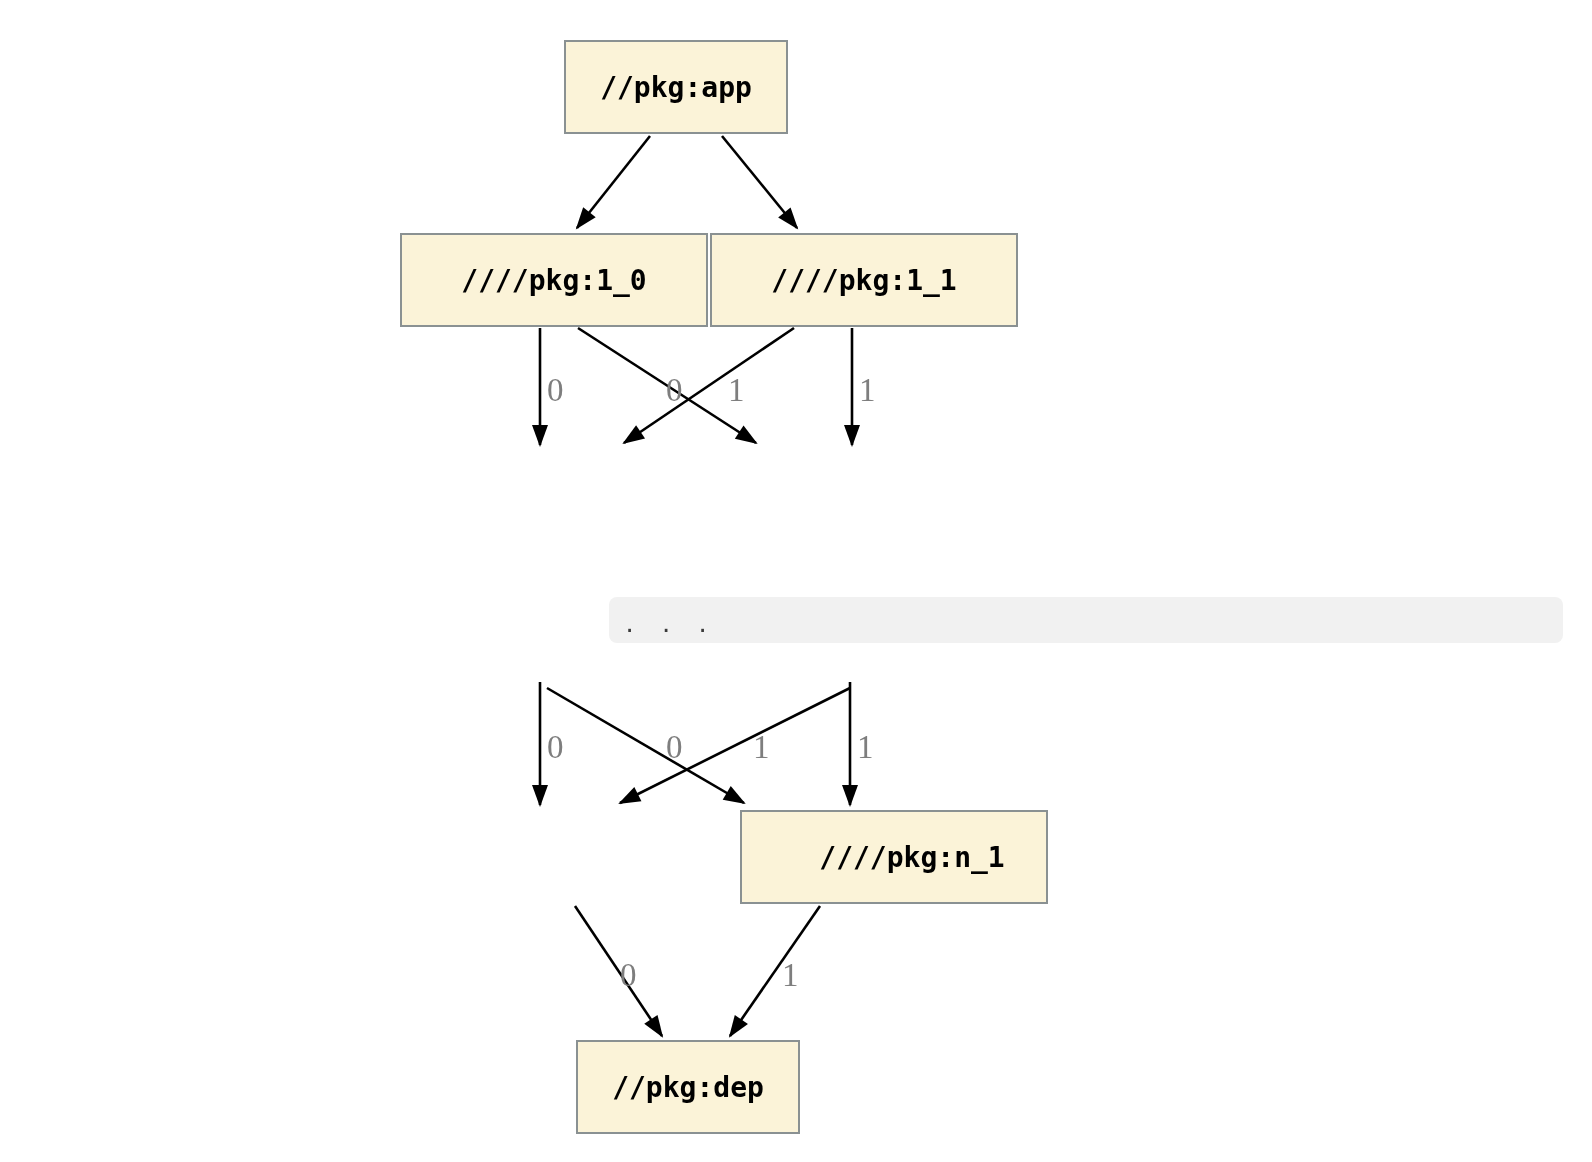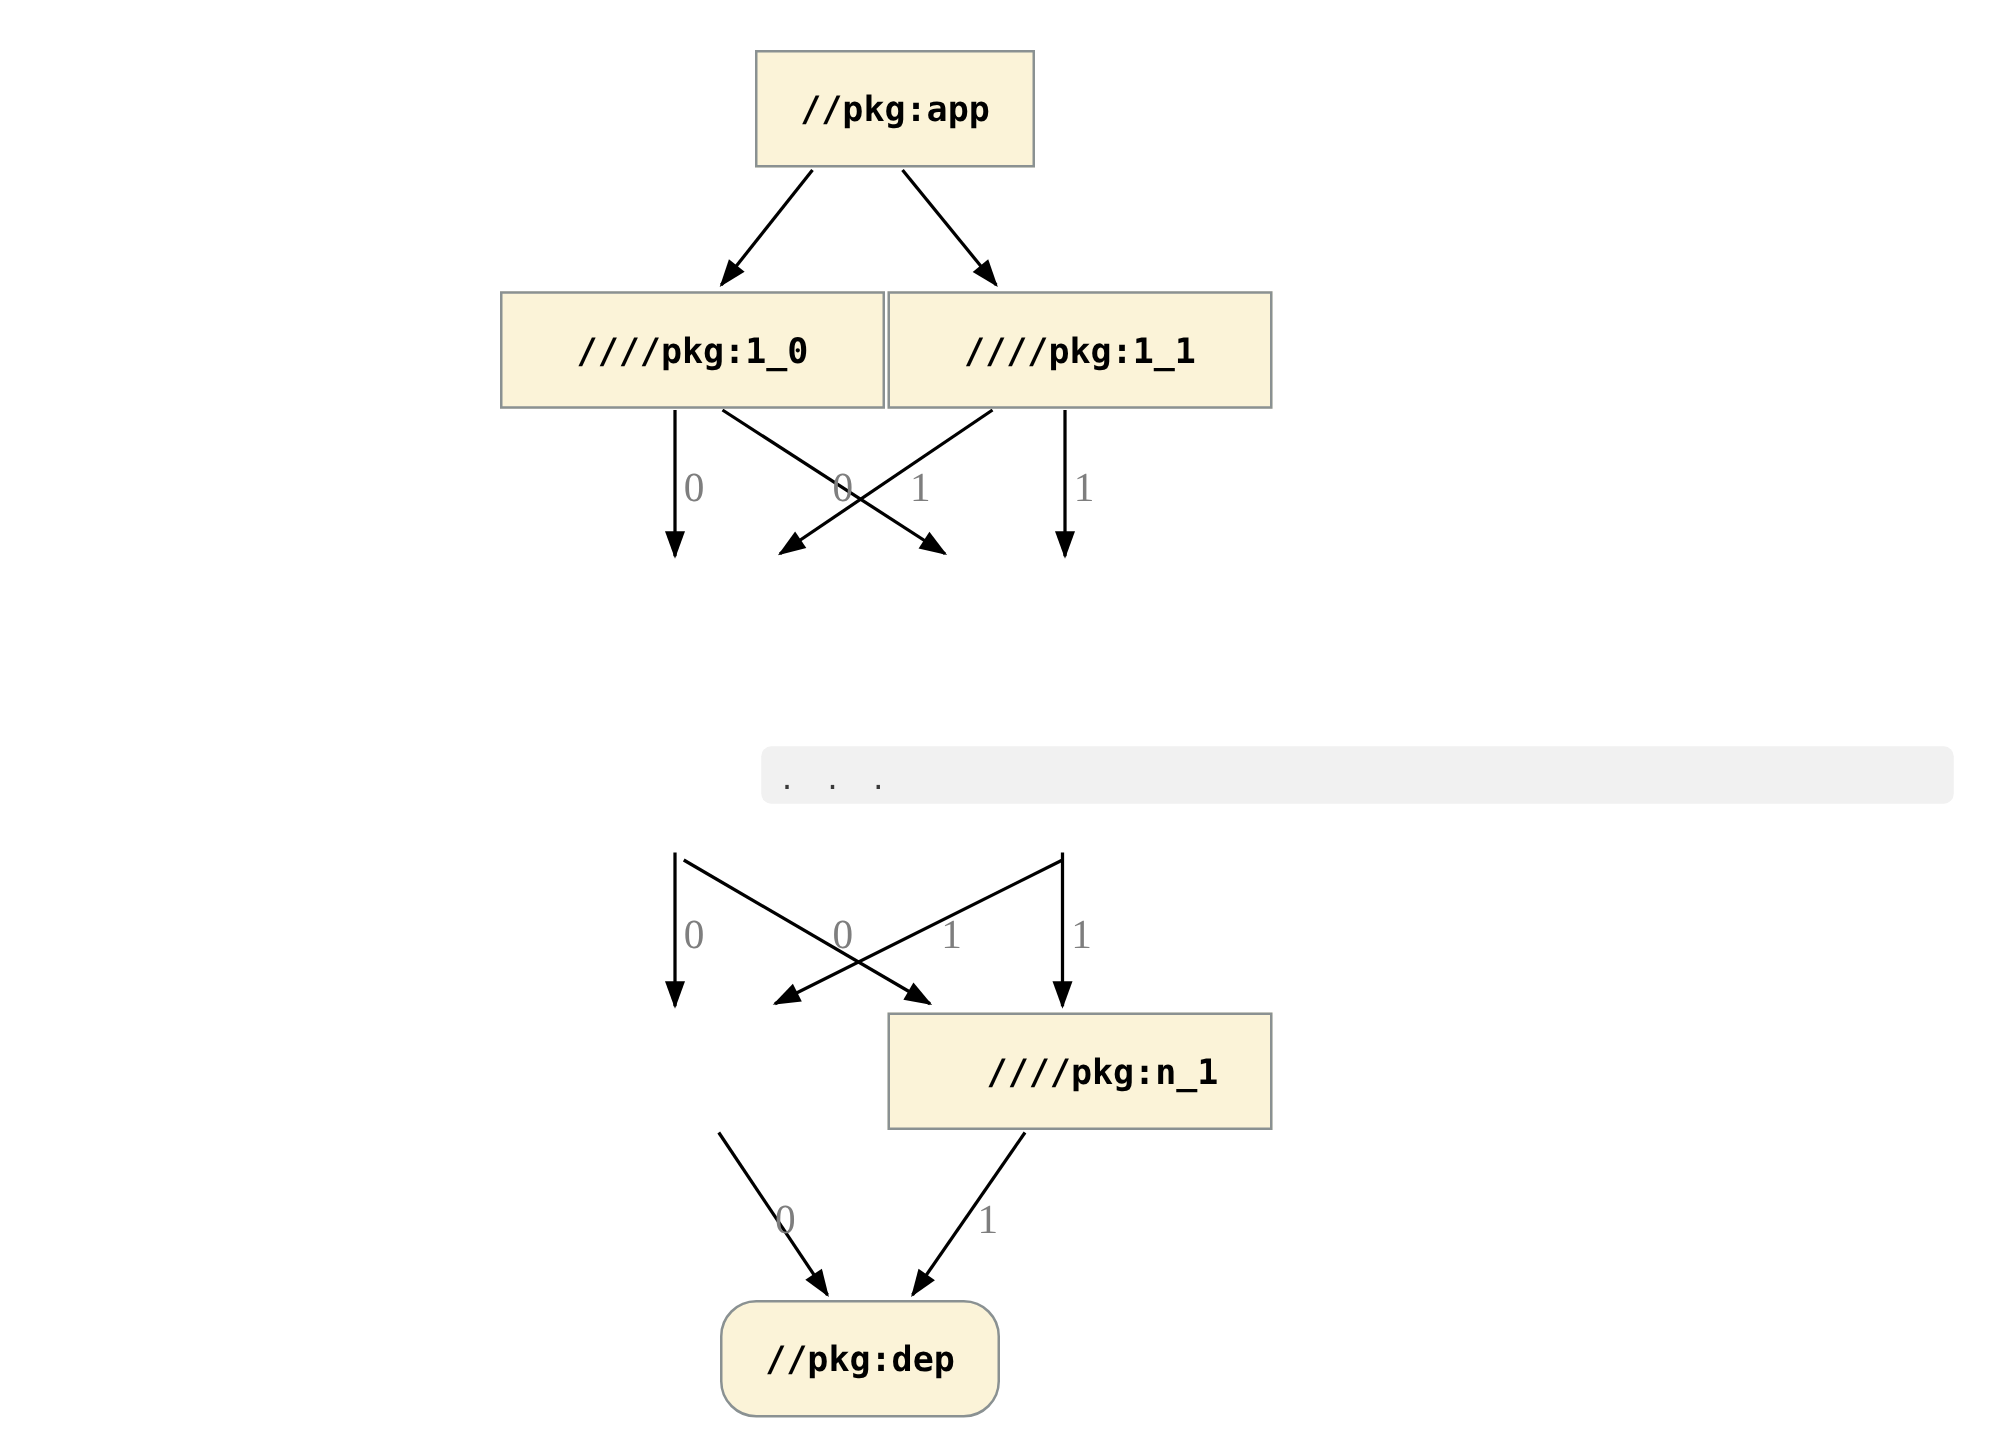--- a/index.html
+++ b/index.html
@@ -55,28 +55,28 @@
     align-items: center;
     justify-content: center;
     font-family: "DejaVu Sans Mono", monospace;
     font-size: 28px;
     font-weight: 700;
     color: var(--node-text);
     white-space: nowrap;
   }
   .node-wide  { width: 308px; height: 94px; }
   .node-small { width: 224px; height: 94px; }
-  .pos-app  { left: 604px; top: 40px;  }
+  .pos-app  { left: 564px; top: 40px;  }
   .pos-1_0  { left: 400px; top: 233px; }
   .pos-1_1  { left: 710px; top: 233px; }
   .pos-2_0  { left: 400px; top: 450px; }
   .pos-2_1  { left: 710px; top: 450px; }
   .pos-n_0  { left: 400px; top: 810px; }
-  .pos-n_1  { left: 710px; top: 810px; padding-left: 36px; }
-  .pos-dep  { left: 576px; top: 1040px; border-radius: 29px; }
+  .pos-n_1  { left: 740px; top: 810px; padding-left: 36px; }
+  .pos-dep  { left: 576px; top: 1040px; }
   .code-bar {
     position: absolute;
     left: 609px;
     top: 597px;
     width: 954px;
     height: 46px;
     background: var(--code-bar-bg);
     border-radius: 8px;
     display: flex;
     align-items: center;

